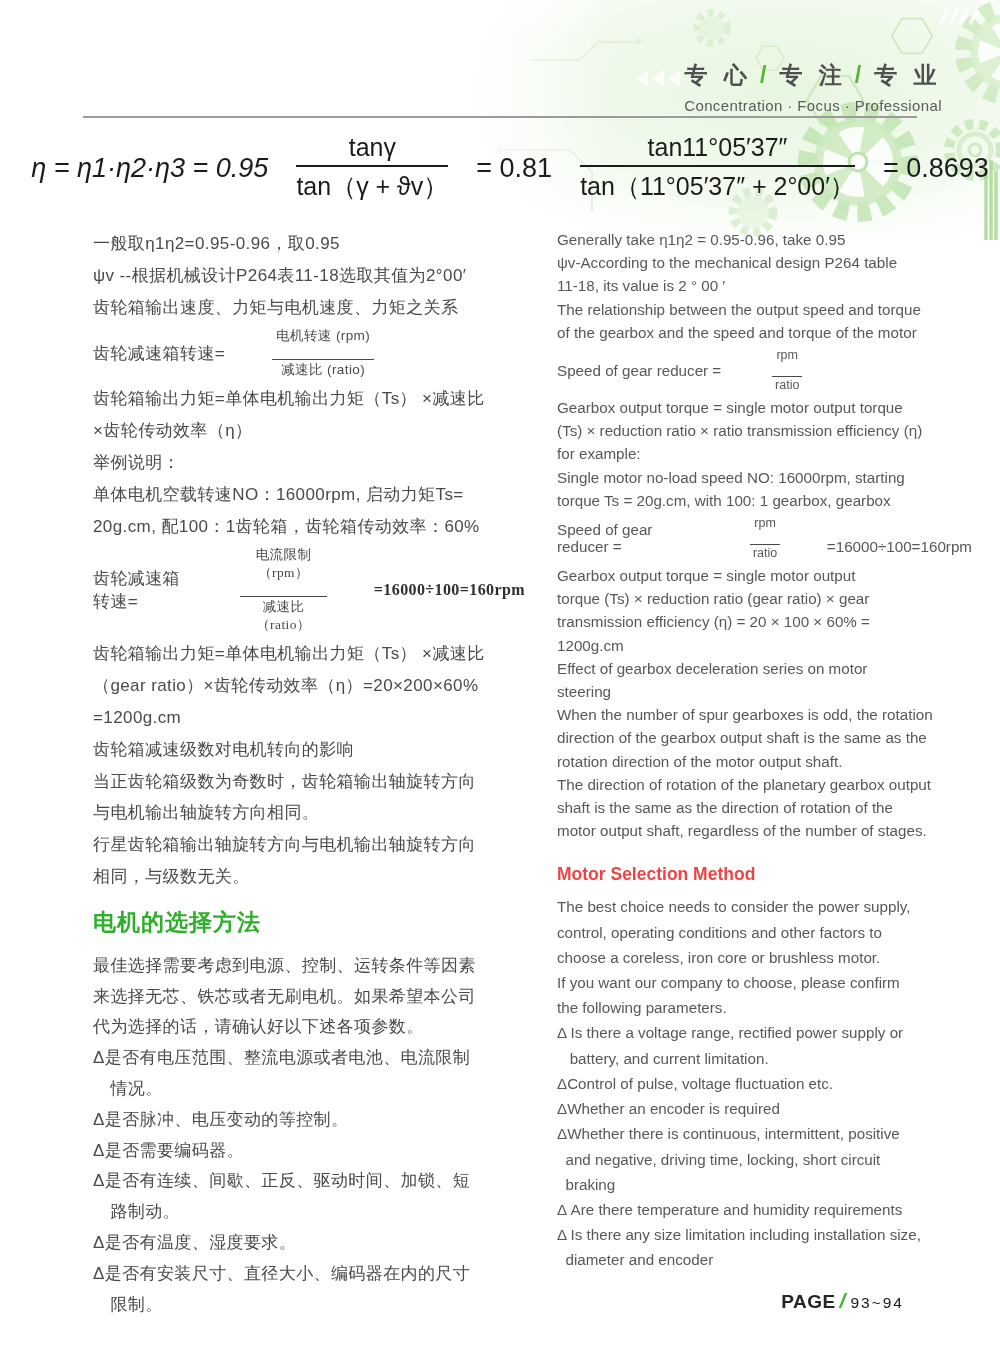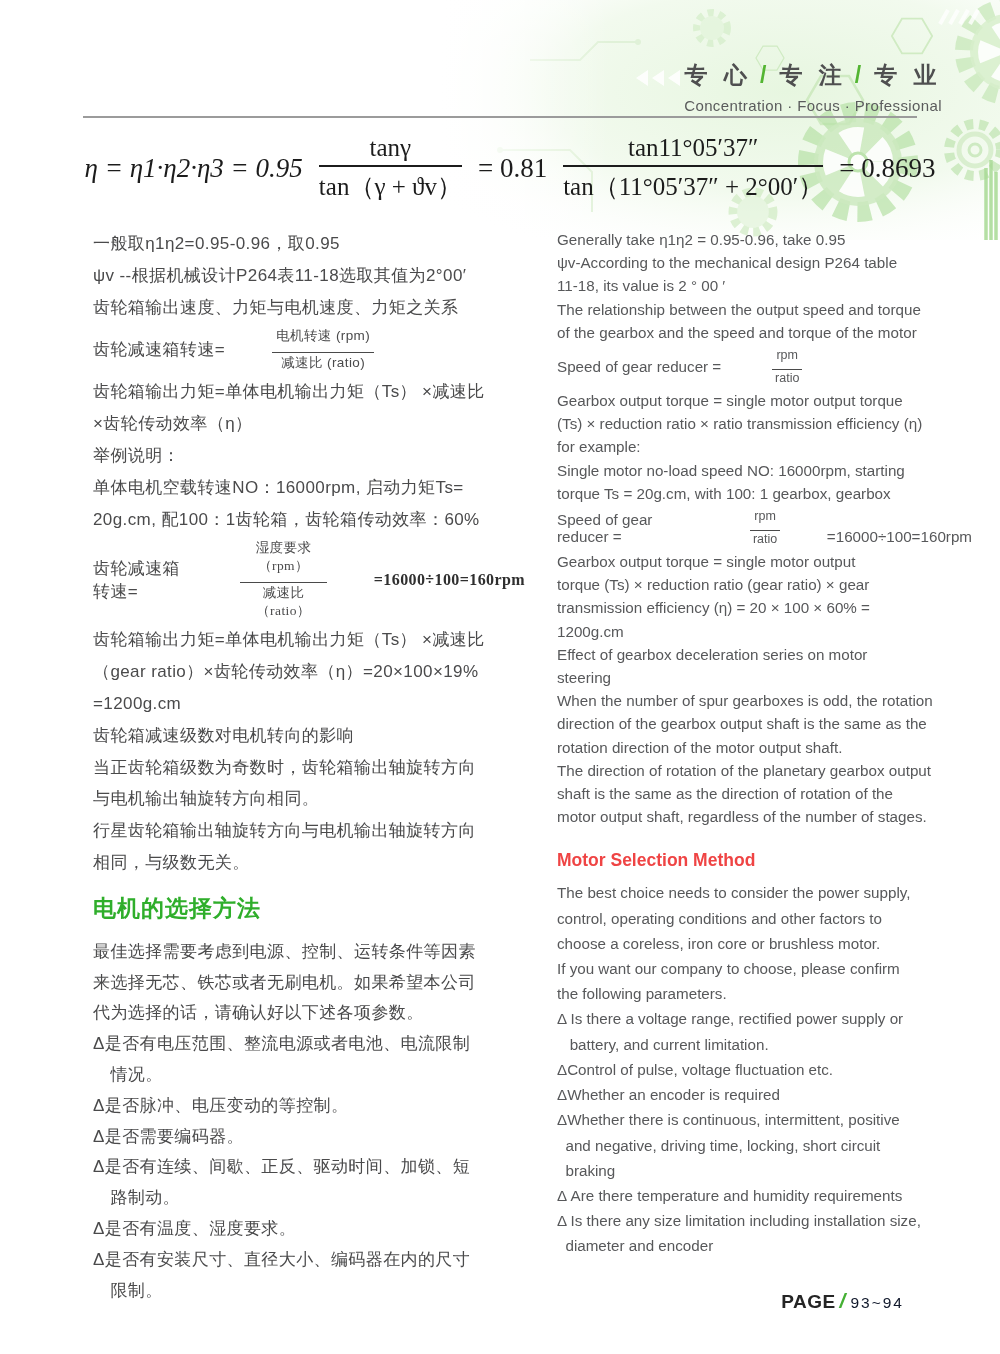--- a/index.html
+++ b/index.html
@@ -15,40 +15,40 @@
   
   .slogan { position:absolute; top:60px; right:58px; z-index:3; text-align:center; }
   .slogan-cn { font-size:23px; font-weight:bold; color:#4f4f50; letter-spacing:5px; white-space:nowrap; }
   .slogan-cn .sep { color:#53b532; font-weight:bold; margin:0 8px; }
   .slogan-en { margin-top:6px; font-size:15px; color:#5a5b5c; letter-spacing:0.4px; }
   
   .divider { position:absolute; left:83px; top:116px; width:834px; border-top:2px solid #9b9b9b; z-index:2; }
   
   .formula {
     position:absolute; left:90px; top:126px; width:840px; height:84px; z-index:3;
-    display:flex; align-items:center; justify-content:center; gap:12px;
-    font-family:Liberation Serif, serif; font-size:27px; color:#1c1c1c; white-space:nowrap;
+    display:flex; align-items:center; justify-content:center; gap:24px;
+    font-family:Liberation Sans, sans-serif; font-size:27px; color:#1c1c1c; white-space:nowrap;
   }
   .formula .lead { font-style:italic; }
   .formula .bigfrac { display:inline-flex; flex-direction:column; text-align:center; font-size:25px; margin:0 4px; }
   .formula .bigfrac .bnum { padding:0 10px 3px; border-bottom:2px solid #1c1c1c; }
   .formula .bigfrac .bden { padding-top:3px; }
   
   .col { position:absolute; z-index:2; }
   .col-left  { left:93px;  top:228px; width:432px; font-size:17px; color:#4a4a4b; letter-spacing:0.4px; }
   .col-right { left:557px; top:228px; width:415px; font-size:15.2px; color:#57585a; }
   .tline { white-space:pre-wrap; }
   .col-left .tline { line-height:31.8px; }
   .col-left .sec .tline { line-height:30.8px; }
   .col-right .tline { line-height:25.2px; }
   .col-right .main .tline { line-height:23.2px; }
   
   .fracline { display:flex; align-items:center; line-height:normal !important; padding:4px 0;gap:44px; }
   .fracline .frac { display:inline-flex; flex-direction:column; text-align:center; margin:0 3px; }
-  .fracline .num { display:block; border-bottom:1.5px solid #4a4a4a; padding:0 4px 7px; }
+  .fracline .num { display:block; border-bottom:1.5px solid #4a4a4a; padding:0 4px 14px; }
   .fracline .den { display:block; padding-top:1px; }
   .col-left .fracline .num, .col-left .fracline .den { font-size:13.5px; }
   .col-right .fracline .num, .col-right .fracline .den { font-size:12.5px; }
   .fracline.serif .frac, .fracline.serif .fpost { font-family:"Liberation Serif", serif; }
   .fracline.serif .fpost { font-size:16px; font-weight:bold; color:#2f2f2f; }
   
   .cn-title { font-size:23px; font-weight:bold; color:#2fae2b; margin:14px 0 14px; line-height:30px; letter-spacing:1px; }
   .en-title { font-size:17.5px; font-weight:bold; color:#ef4444; margin:20px 0 8px; line-height:24px; }
   
   .footer { position:absolute; top:1289px; right:96px; z-index:3; display:flex; align-items:baseline; white-space:nowrap; }
@@ -161,23 +161,23 @@
   <div class="main">
       <div class="tline">一般取η1η2=0.95-0.96，取0.95</div>
       <div class="tline">ψv --根据机械设计P264表11-18选取其值为2°00′</div>
       <div class="tline">齿轮箱输出速度、力矩与电机速度、力矩之关系</div>
       <div class="tline fracline"><span class="fpre">齿轮减速箱转速=</span><span class="frac"><span class="num">电机转速 (rpm)</span><span class="den">减速比 (ratio)</span></span></div>
       <div class="tline">齿轮箱输出力矩=单体电机输出力矩（Ts） ×减速比</div>
       <div class="tline">×齿轮传动效率（η）</div>
       <div class="tline">举例说明：</div>
       <div class="tline">单体电机空载转速NO：16000rpm, 启动力矩Ts=</div>
       <div class="tline">20g.cm, 配100：1齿轮箱，齿轮箱传动效率：60%</div>
-      <div class="tline fracline serif"><span class="fpre">齿轮减速箱转速=</span><span class="frac"><span class="num">湿度要求（rpm）</span><span class="den">减速比（ratio）</span></span><span class="fpost">=16000÷100=160rpm</span></div>
+      <div class="tline fracline serif"><span class="fpre">齿轮减速箱转速=</span><span class="frac"><span class="num">电流限制（rpm）</span><span class="den">减速比（ratio）</span></span><span class="fpost">=16000÷100=160rpm</span></div>
       <div class="tline">齿轮箱输出力矩=单体电机输出力矩（Ts） ×减速比</div>
-      <div class="tline">（gear ratio）×齿轮传动效率（η）=20×100×19%</div>
+      <div class="tline">（gear ratio）×齿轮传动效率（η）=20×200×60%</div>
       <div class="tline">=1200g.cm</div>
       <div class="tline">齿轮箱减速级数对电机转向的影响</div>
       <div class="tline">当正齿轮箱级数为奇数时，齿轮箱输出轴旋转方向</div>
       <div class="tline">与电机输出轴旋转方向相同。</div>
       <div class="tline">行星齿轮箱输出轴旋转方向与电机输出轴旋转方向</div>
       <div class="tline">相同，与级数无关。</div>
     </div>
   <div class="cn-title">电机的选择方法</div>
   <div class="sec">
       <div class="tline">最佳选择需要考虑到电源、控制、运转条件等因素</div>

